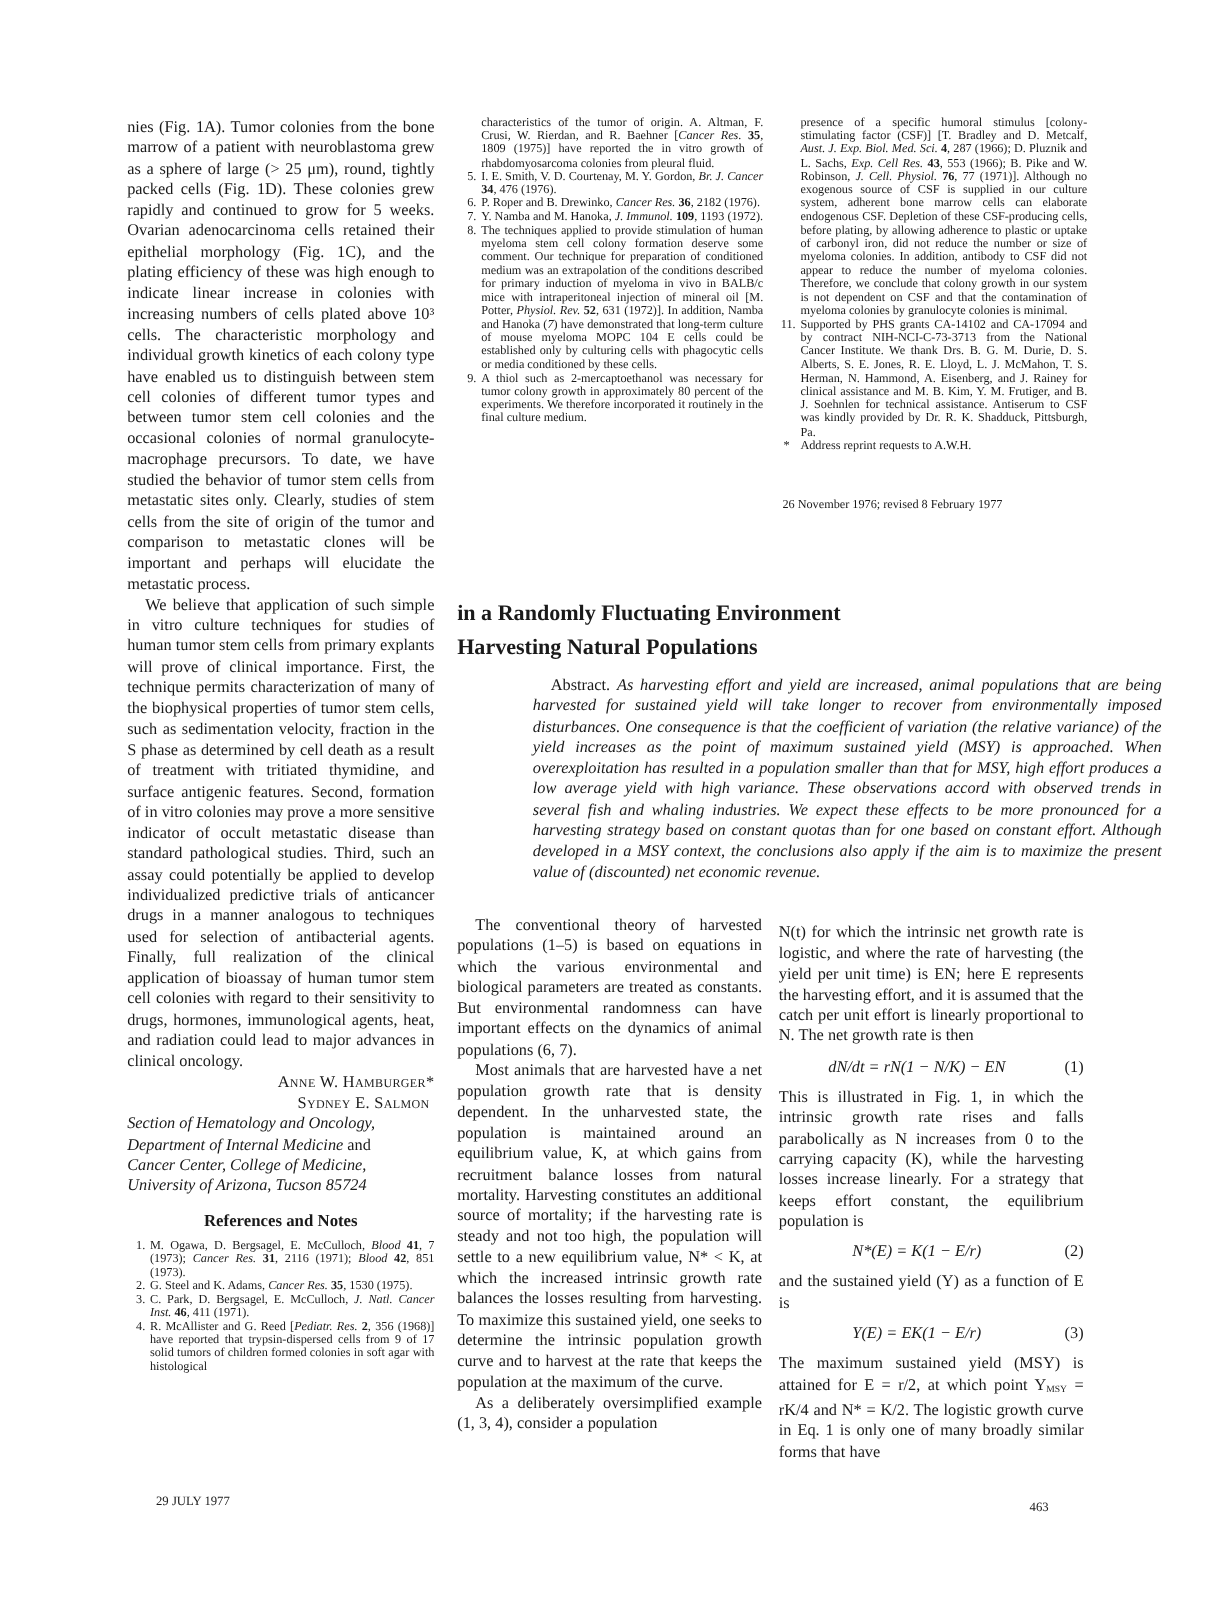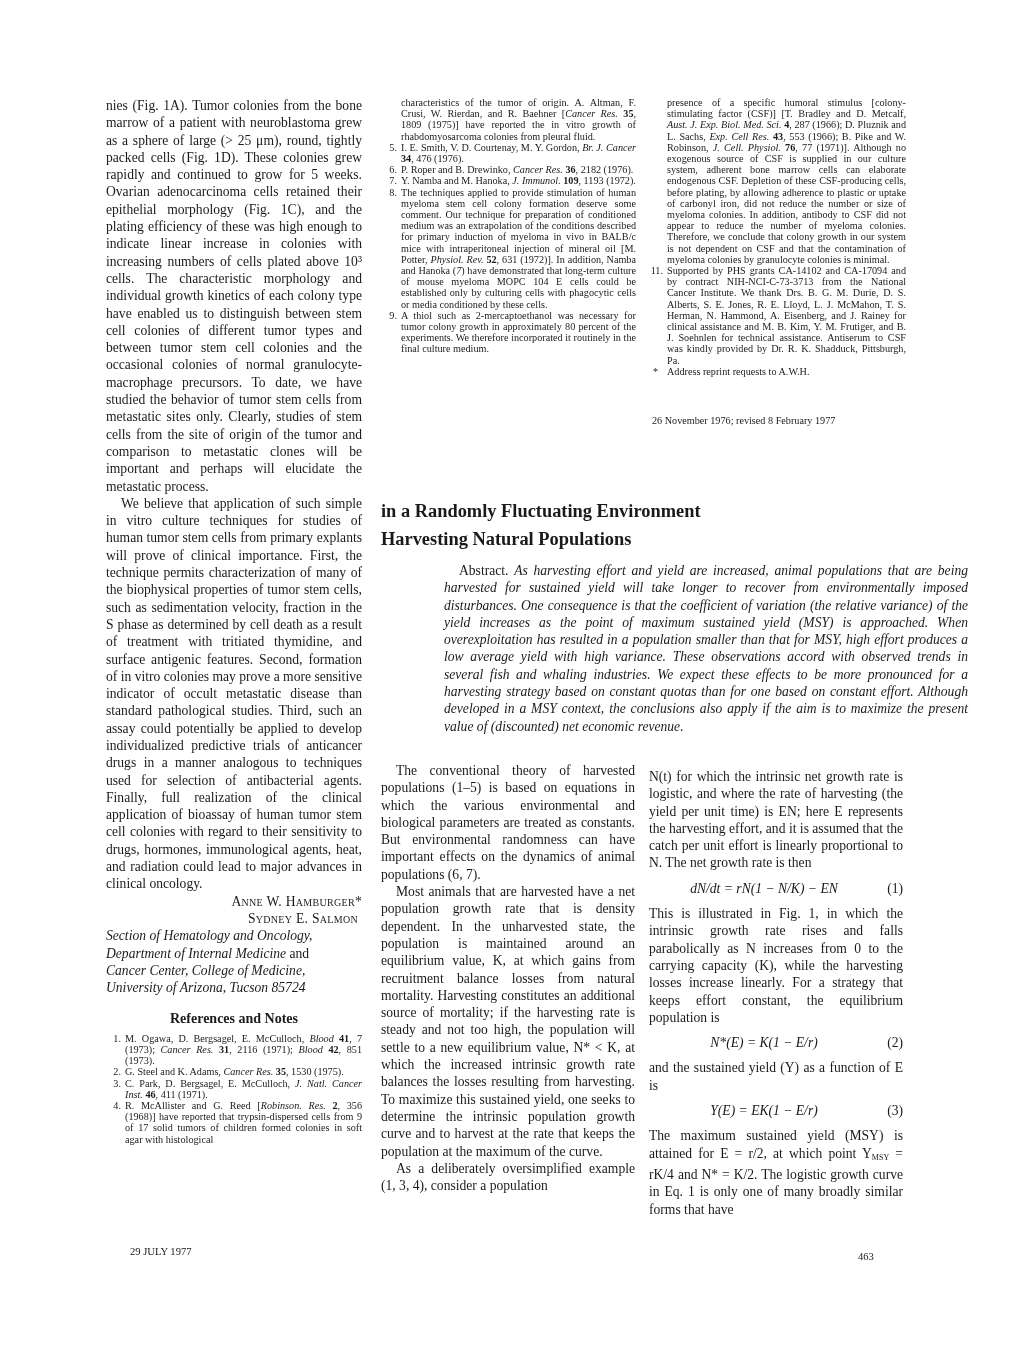--- a/index.html
+++ b/index.html
@@ -43,21 +43,21 @@
     <div>Section of Hematology and Oncology,</div>
     <div><span>Department of Internal Medicine</span><span class="up"> and</span></div>
     <div>Cancer Center, College of Medicine,</div>
     <div>University of Arizona, Tucson 85724</div>
   </div>
   <div class="refs-head">References and Notes</div>
   <div class="refs" id="refs-left">
       <div class="ref"><span class="num">1.</span><span>M. Ogawa, D. Bergsagel, E. McCulloch, </span><i>Blood</i><span> </span><b>41</b><span>, 7 (1973); </span><i>Cancer Res.</i><span> </span><b>31</b><span>, 2116 (1971); </span><i>Blood</i><span> </span><b>42</b><span>, 851 (1973).</span></div>
       <div class="ref"><span class="num">2.</span><span>G. Steel and K. Adams, </span><i>Cancer Res.</i><span> </span><b>35</b><span>, 1530 (1975).</span></div>
       <div class="ref"><span class="num">3.</span><span>C. Park, D. Bergsagel, E. McCulloch, </span><i>J. Natl. Cancer Inst.</i><span> </span><b>46</b><span>, 411 (1971).</span></div>
-      <div class="ref"><span class="num">4.</span><span>R. McAllister and G. Reed [</span><i>Robinson. Res.</i><span> </span><b>2</b><span>, 356 (1968)] have reported that trypsin-dispersed cells from 9 of 17 solid tumors of children formed colonies in soft agar with histological</span></div>
+      <div class="ref"><span class="num">4.</span><span>R. McAllister and G. Reed [</span><i>Pediatr. Res.</i><span> </span><b>2</b><span>, 356 (1968)] have reported that trypsin-dispersed cells from 9 of 17 solid tumors of children formed colonies in soft agar with histological</span></div>
     </div>
 </div>
 
 <div class="footer" style="left:90px; top:1246px;margin-left:40px;">29 JULY 1977</div>
 
 <div class="col refs" id="refs-mid" style="left:382px; top:97px; width:254px;">
     <div class="ref"><span>characteristics of the tumor of origin. A. Altman, F. Crusi, W. Rierdan, and R. Baehner [</span><i>Cancer Res.</i><span> </span><b>35</b><span>, 1809 (1975)] have reported the in vitro growth of rhabdomyosarcoma colonies from pleural fluid.</span></div>
     <div class="ref"><span class="num">5.</span><span>I. E. Smith, V. D. Courtenay, M. Y. Gordon, </span><i>Br. J. Cancer</i><span> </span><b>34</b><span>, 476 (1976).</span></div>
     <div class="ref"><span class="num">6.</span><span>P. Roper and B. Drewinko, </span><i>Cancer Res.</i><span> </span><b>36</b><span>, 2182 (1976).</span></div>
     <div class="ref"><span class="num">7.</span><span>Y. Namba and M. Hanoka, </span><i>J. Immunol.</i><span> </span><b>109</b><span>, 1193 (1972).</span></div>

